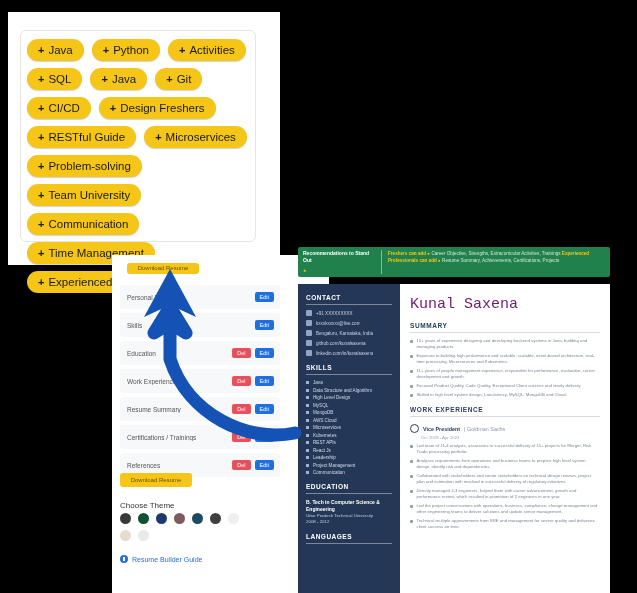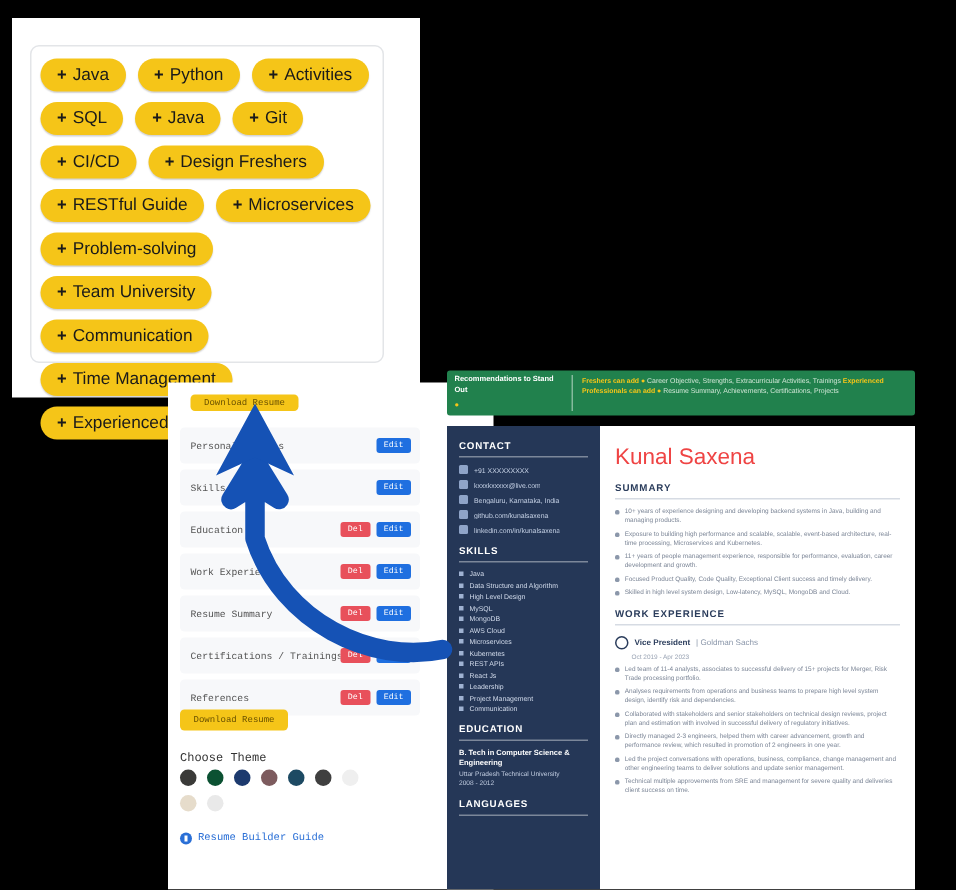--- a/index.html
+++ b/index.html
@@ -13,21 +13,21 @@
               border:1px solid #e3e5e8;border-radius:6px;background:#fff;
               padding:8px 6px;box-sizing:border-box;}
   #pill-wrap{display:flex;flex-wrap:wrap;gap:7px 8px;align-content:flex-start;}
   .pill{background:#f5c518;color:#1a1a1a;border-radius:20px;
         padding:4px 11px;font-size:11.5px;line-height:14px;white-space:nowrap;
         box-shadow:0 1px 1px rgba(0,0,0,.18);display:flex;align-items:center;gap:4px;}
   .pill .plus{font-size:11px;font-weight:600;}
 
   
   #builder{position:absolute;left:112px;top:255px;width:217px;height:338px;
-           background:#fff;font-family:Liberation Mono, monospace;}
+           background:#fff;}
   #download-top{position:absolute;left:15px;top:8px;width:72px;height:11px;
            background:#f5c518;border-radius:3px;font-size:6px;color:#6b5200;
            text-align:center;line-height:11px;overflow:hidden;}
   .row{position:absolute;left:8px;width:160px;height:24px;background:#f7f8fa;
        border-radius:3px;display:flex;align-items:center;}
   .row .rlabel{font-size:6.5px;color:#555;padding-left:7px;flex:1;
        white-space:nowrap;overflow:hidden;}
   .btns{display:flex;gap:4px;padding-right:6px;}
   .btn-del,.btn-edit{font-size:5.5px;color:#fff;border-radius:2px;
        padding:2px 5px;line-height:6px;}
@@ -69,21 +69,21 @@
           margin-bottom:5px;}
   .c-row{display:flex;align-items:center;gap:4px;margin-bottom:4px;}
   .c-ico{width:6px;height:6px;background:#8fa4c8;border-radius:1px;flex:none;}
   .c-tx{font-size:4.6px;color:#c6d2e6;white-space:nowrap;overflow:hidden;}
   .sk{display:flex;align-items:center;gap:4px;margin-bottom:2.5px;}
   .sk-b{width:3px;height:3px;background:#9fb2d2;flex:none;}
   .sk-t{font-size:4.6px;color:#d3dcec;white-space:nowrap;}
   .edu-t{font-size:5px;font-weight:bold;color:#fff;line-height:7px;}
   .edu-s{font-size:4.4px;color:#c0cce0;line-height:6px;}
   #resume-right{flex:1;padding:12px 10px;box-sizing:border-box;}
-  #r-name{font-size:15px;color:#ef4444;font-family:Liberation Sans, sans-serif;
+  #r-name{font-size:15px;color:#701a75;font-family:Liberation Mono, monospace;
           font-weight:400;margin-bottom:9px;}
   .r-h{font-size:6.5px;color:#2b3d5c;font-weight:bold;letter-spacing:.6px;
        border-bottom:1px solid #d6dbe3;padding-bottom:3px;margin-bottom:5px;}
   .r-li{display:flex;gap:4px;margin-bottom:3px;}
   .r-bul{width:2.5px;height:2.5px;background:#8b97aa;border-radius:50%;
        margin-top:2px;flex:none;}
   .r-tx{font-size:4.3px;color:#7b8characters;color:#7b8596;line-height:6px;}
   .job{display:flex;gap:4px;align-items:center;margin:7px 0 2px;}
   .job-ic{width:7px;height:7px;border:1px solid #2b3d5c;border-radius:50%;
        flex:none;}

